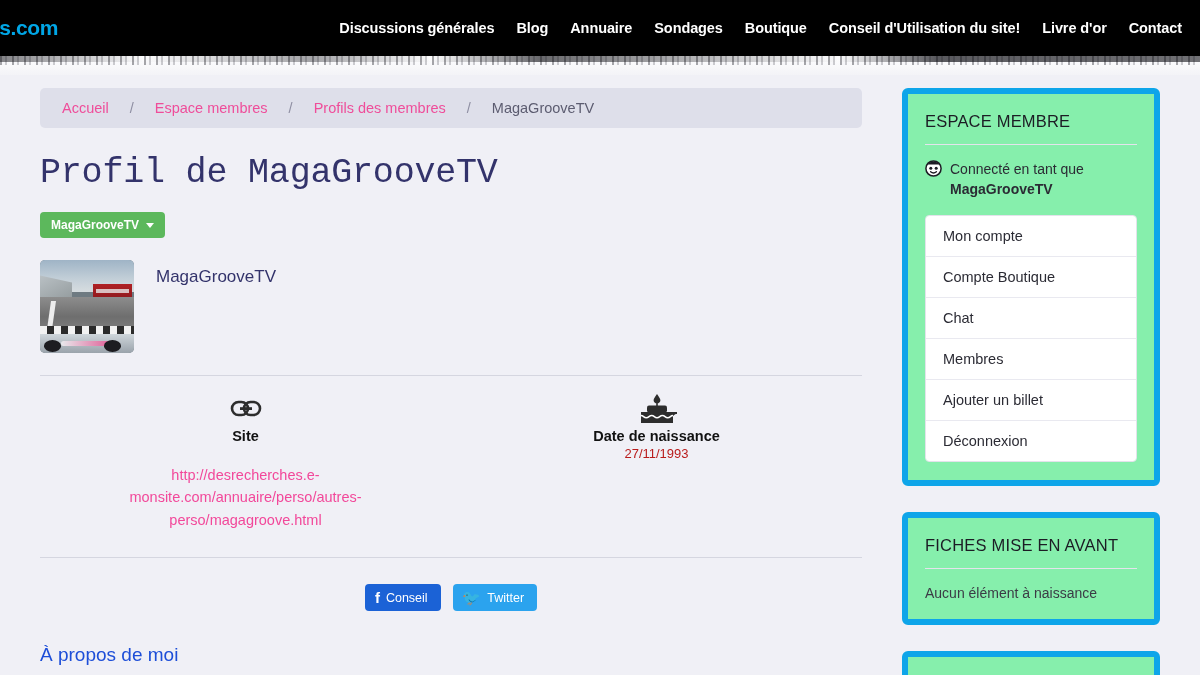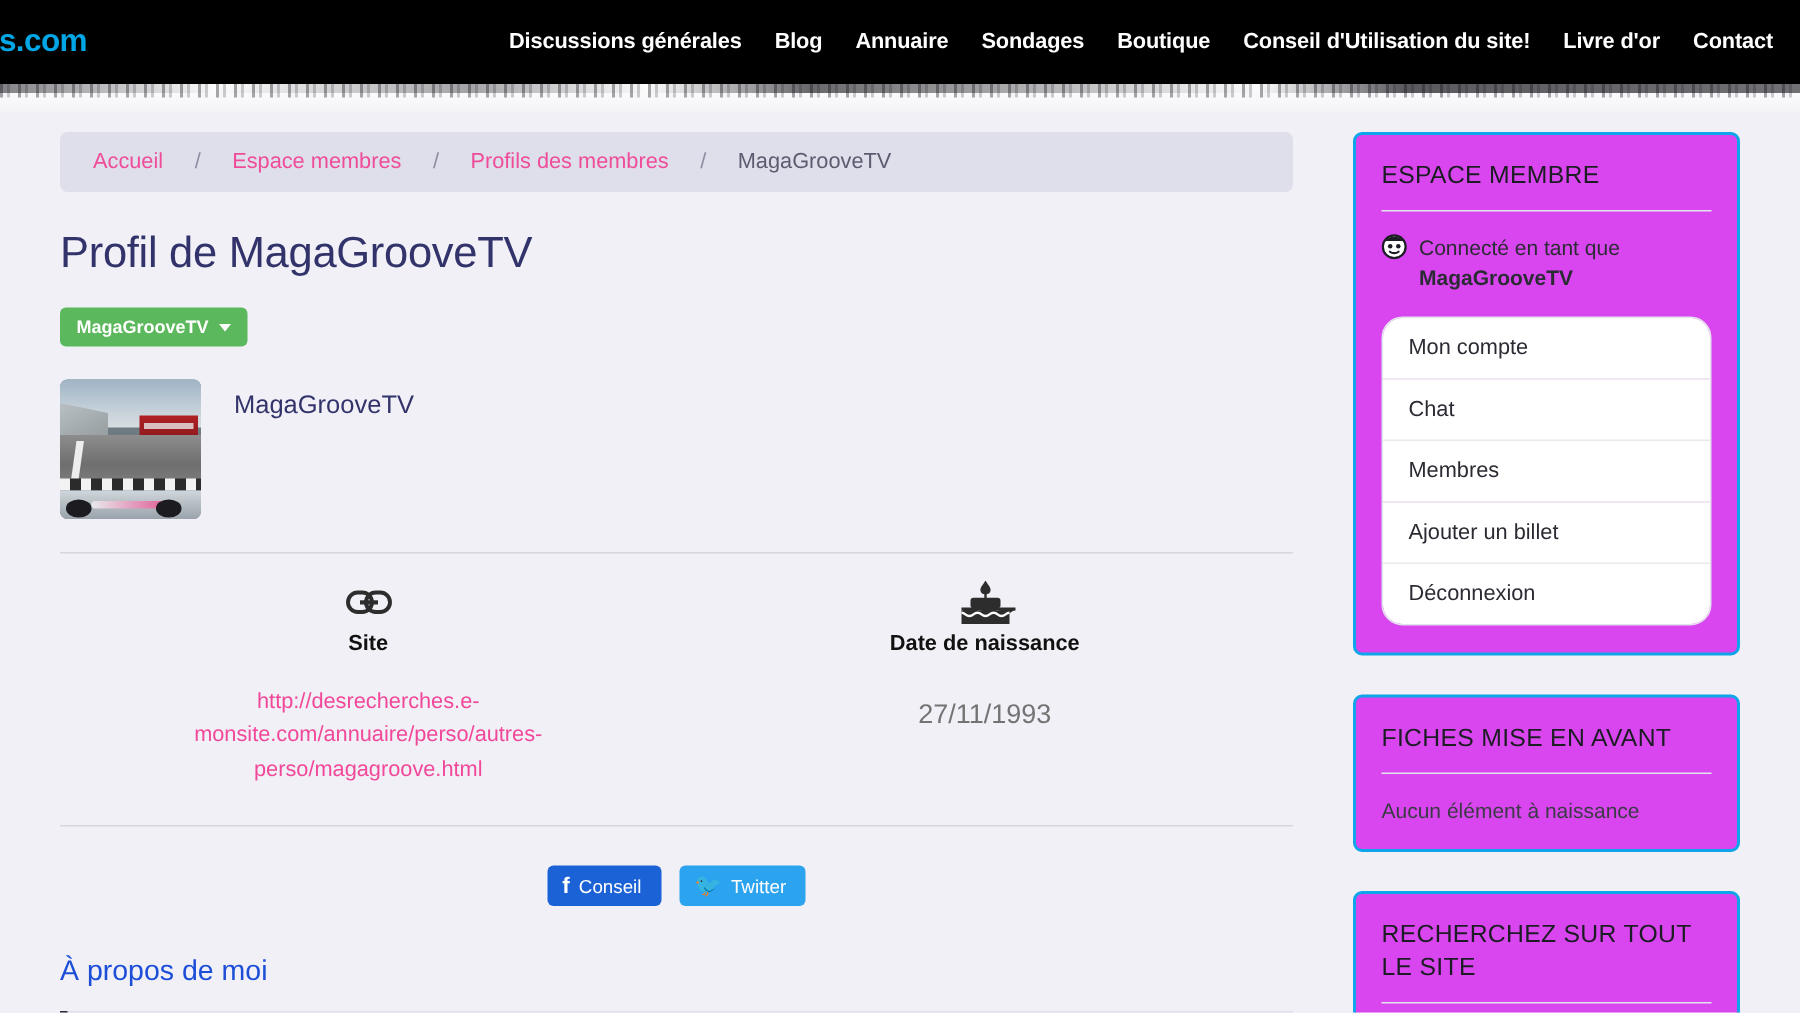--- a/index.html
+++ b/index.html
@@ -97,25 +97,26 @@
     align-items: center;
     flex-wrap: nowrap;
     gap: 12px;
   }
   .breadcrumb a { color: #ef4d9a; text-decoration: none; }
   .breadcrumb .sep { color: #8f8fa3; margin: 0 9px; }
   .breadcrumb .current { color: #5c5c70; }
 
   
   .page-title {
-    font-size: 29px;
+    font-size: 35px;
     color: #33336b;
     font-weight: normal;
     margin: 25px 0 0 0;
     letter-spacing: -0.2px;
+    font-family: Liberation Mono, monospace;
   }
 
   .user-badge {
     display: inline-flex;
     align-items: center;
     gap: 7px;
     background: #5cb85c;
     color: #fff;
     font-size: 12px;
     font-weight: bold;
@@ -221,23 +222,22 @@
     color: #2d2d2d;
     height: 30px;
   }
   .info-label {
     font-size: 14.5px;
     font-weight: bold;
     color: #111;
     display: block;
   }
   .info-value {
-    margin-top: 26px;
-    font-size: 18px;
-    color: #737373;
+    font-size: 13px;
+    color: #b91c1c;
     line-height: 1.55;
     display: block;
   }
   .info-value.link-val {
     color: #f2489a;
     margin-top: 20px;
     font-size: 14.5px;
     word-break: break-word;
     padding: 0 38px;
     cursor: pointer;
@@ -277,22 +277,22 @@
     background: #dfe0ec;
     border-left: 5px solid #2b2b38;
     padding: 15px 18px 17px 16px;
     font-size: 13.8px;
     line-height: 1.78;
     color: #26262f;
   }
 
   
   .card {
-    background: #d946ef;
-    border: 2px solid #0ea5e9;
+    background: #86efac;
+    border: 6px solid #0ea5e9;
     border-radius: 6px;
     padding: 17px 17px 18px 17px;
     margin-bottom: 26px;
   }
   .card-title {
     font-size: 16.5px;
     font-weight: normal;
     color: #1c1c24;
     letter-spacing: .2px;
     padding-bottom: 11px;
@@ -307,21 +307,21 @@
     font-size: 14px;
     color: #2b2b34;
     line-height: 1.45;
   }
   .logged-row b { display: block; }
   .face-icon { flex: none; margin-top: 1px; }
 
   .menu-list {
     margin-top: 16px;
     border: 1px solid #e3e3eb;
-    border-radius: 14px;
+    border-radius: 4px;
     overflow: hidden;
   }
   .menu-list li {
     list-style: none;
     padding: 12px 17px;
     font-size: 14.5px;
     color: #2b2b34;
     border-bottom: 1px solid #e9e9f0;
     cursor: pointer;
     background: #fff;
@@ -455,20 +455,21 @@
             <path d="M5.6 11.8c1.6 1.3 4.2 1.3 5.8 0" stroke="#1c1c24" stroke-width="1.4" fill="none" stroke-linecap="round"></path>
           </svg>
         </span>
         <span>
           <span>Connecté en tant que</span>
           <b>MagaGrooveTV</b>
         </span>
       </div>
       <ul class="menu-list">
         <li>Mon compte</li>
+        <li>Compte Boutique</li>
         <li>Chat</li>
         <li>Membres</li>
         <li>Ajouter un billet</li>
         <li>Déconnexion</li>
       </ul>
     </div>
 
     <div class="card">
       <div class="card-title">FICHES MISE EN AVANT</div>
       <div class="empty-note">Aucun élément à naissance</div>

